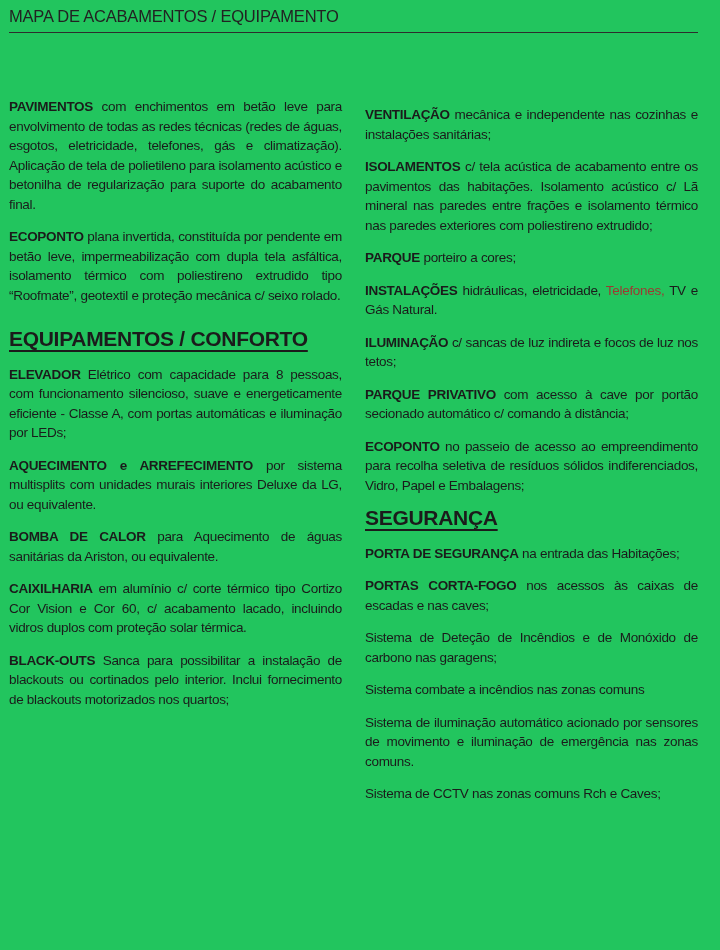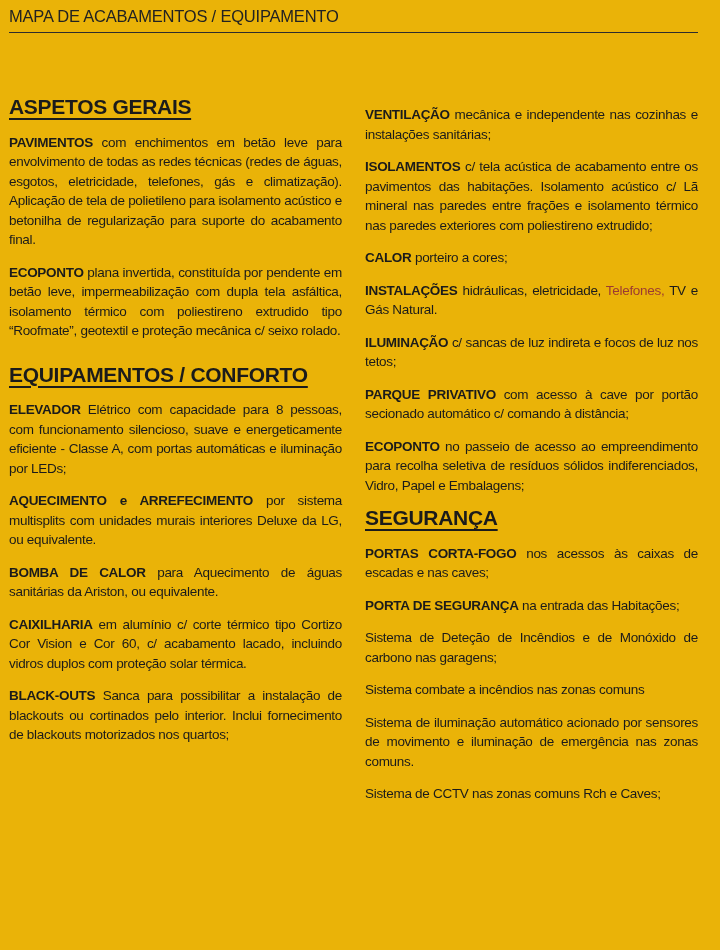--- a/index.html
+++ b/index.html
@@ -4,21 +4,21 @@
 <style>
   html, body {
     margin: 0;
     padding: 0;
     background: #ffffff;
   }
   .page {
     width: 720px;
     height: 950px;
     box-sizing: border-box;
-    background: #eab308;
+    background: #22c55e;
     color: #1b1b1b;
     font-family: "Liberation Sans", sans-serif;
     padding: 6px 22px 0 9px;
     overflow: hidden;
   }
   .doc-header {
     border-bottom: 1.5px solid #2d2d2d;
     padding: 1px 0 6px 0;
   }
   .doc-title {
@@ -70,21 +70,20 @@
 
   <div class="doc-header">
     <span class="doc-title">MAPA DE ACABAMENTOS / EQUIPAMENTO</span>
   </div>
 
   <div class="columns">
 
     <div class="col">
 
       <div>
-        <h2>ASPETOS GERAIS</h2>
         <p>
           <span class="lead">PAVIMENTOS</span>
           <span>com enchimentos em betão leve para envolvimento de todas as redes técnicas (redes de águas, esgotos, eletricidade, telefones, gás e climatização). Aplicação de tela de polietileno para isolamento acústico e betonilha de regularização para suporte do acabamento final.</span>
         </p>
         <p>
           <span class="lead">ECOPONTO</span>
           <span>plana invertida, constituída por pendente em betão leve, impermeabilização com dupla tela asfáltica, isolamento térmico com poliestireno extrudido tipo “Roofmate”, geotextil e proteção mecânica c/ seixo rolado.</span>
         </p>
       </div>
 
@@ -119,21 +118,21 @@
       <div class="sec-right-first">
         <p>
           <span class="lead">VENTILAÇÃO</span>
           <span>mecânica e independente nas cozinhas e instalações sanitárias;</span>
         </p>
         <p>
           <span class="lead">ISOLAMENTOS</span>
           <span>c/ tela acústica de acabamento entre os pavimentos das habitações. Isolamento acústico c/ Lã mineral nas paredes entre frações e isolamento térmico nas paredes exteriores com poliestireno extrudido;</span>
         </p>
         <p>
-          <span class="lead">CALOR</span>
+          <span class="lead">PARQUE</span>
           <span>porteiro a cores;</span>
         </p>
         <p>
           <span class="lead">INSTALAÇÕES</span>
           <span>hidráulicas, eletricidade,</span>
           <span class="hl-red">Telefones,</span>
           <span>TV e Gás Natural.</span>
         </p>
         <p>
           <span class="lead">ILUMINAÇÃO</span>
@@ -145,26 +144,26 @@
         </p>
         <p>
           <span class="lead">ECOPONTO</span>
           <span>no passeio de acesso ao empreendimento para recolha seletiva de resíduos sólidos indiferenciados, Vidro, Papel e Embalagens;</span>
         </p>
       </div>
 
       <div class="sec-seguranca">
         <h2>SEGURANÇA</h2>
         <p>
+          <span class="lead">PORTA DE SEGURANÇA</span>
+          <span>na entrada das Habitações;</span>
+        </p>
+        <p>
           <span class="lead">PORTAS CORTA-FOGO</span>
           <span>nos acessos às caixas de escadas e nas caves;</span>
-        </p>
-        <p>
-          <span class="lead">PORTA DE SEGURANÇA</span>
-          <span>na entrada das Habitações;</span>
         </p>
         <p>
           <span>Sistema de Deteção de Incêndios e de Monóxido de carbono nas garagens;</span>
         </p>
         <p>
           <span>Sistema combate a incêndios nas zonas comuns</span>
         </p>
         <p>
           <span>Sistema de iluminação automático acionado por sensores de movimento e iluminação de emergência nas zonas comuns.</span>
         </p>

